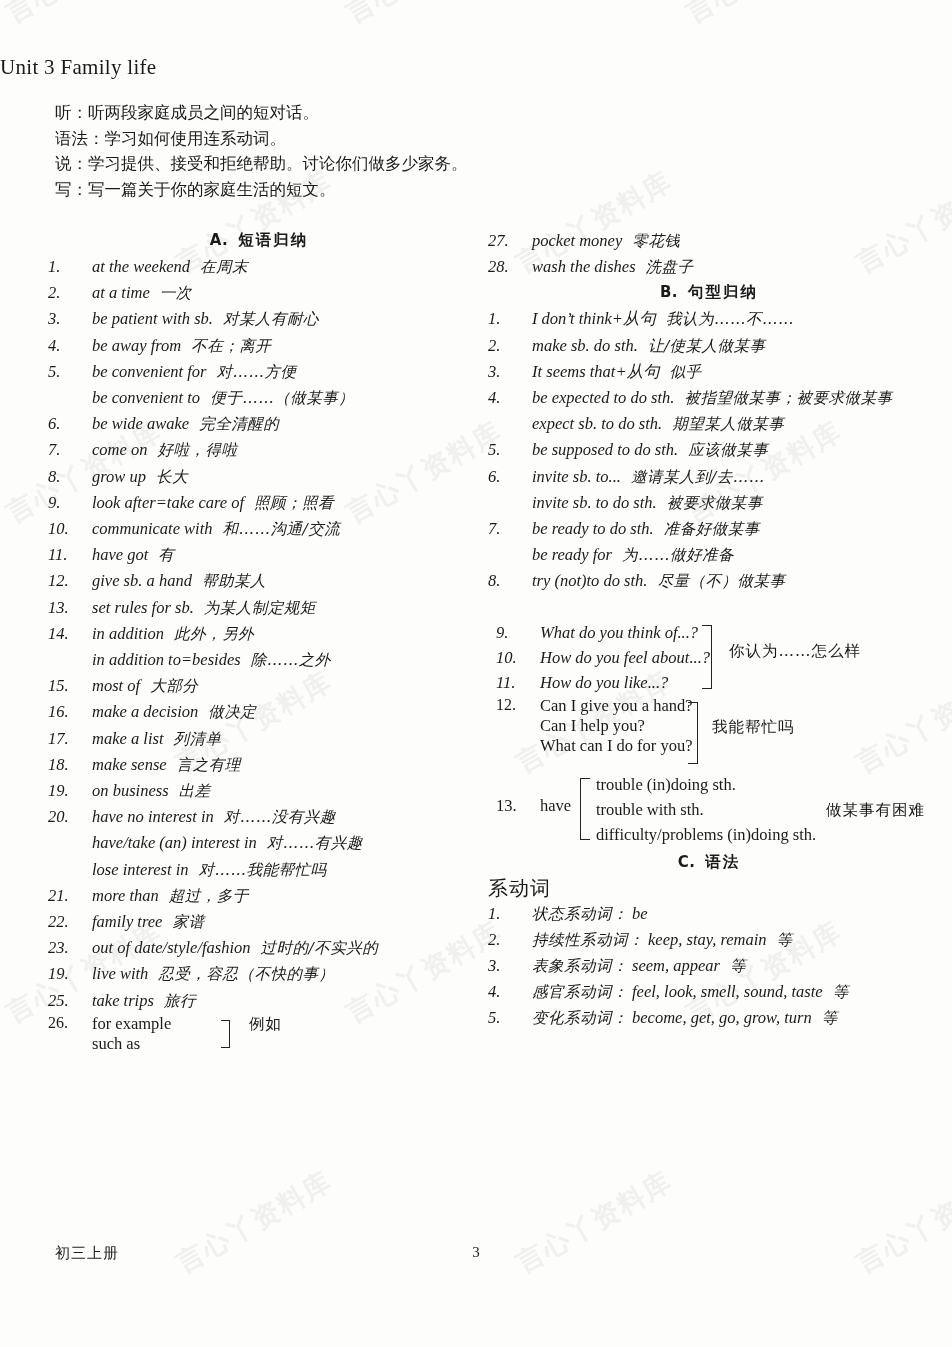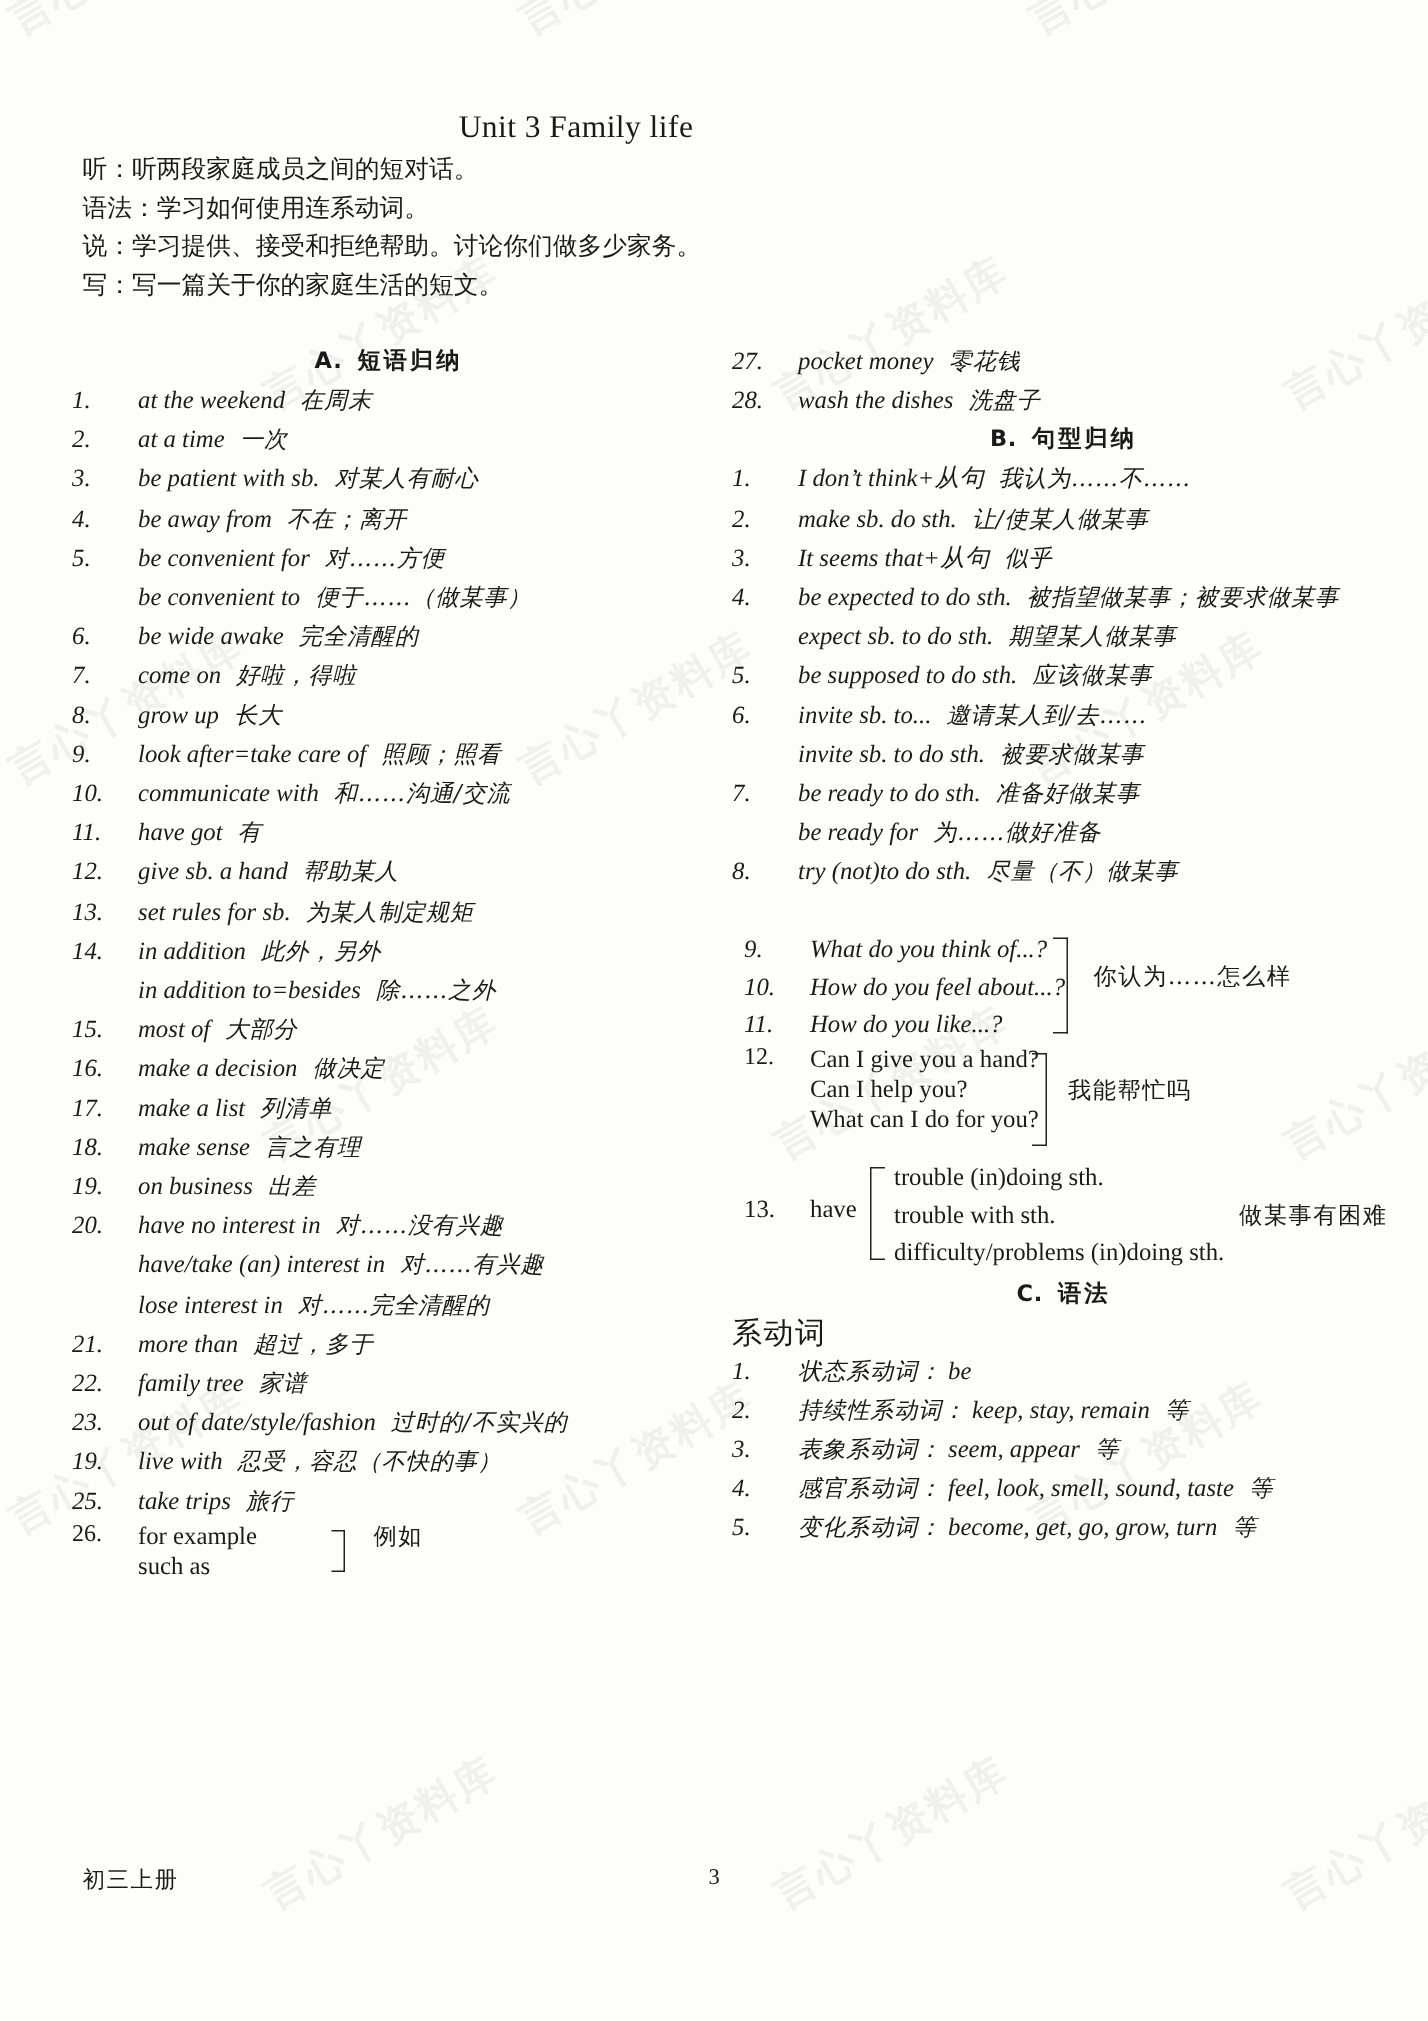--- a/index.html
+++ b/index.html
@@ -45,23 +45,23 @@
   #content {
     position: relative;
     z-index: 1;
     width: 952px;
     height: 1347px;
   }
 
   .doc-title {
     position: absolute;
     left: 0;
-    top: 72px;
+    top: 55px;
     width: 768px;
-    text-align: center;
+    text-align: left;
     font-size: 21px;
     letter-spacing: .3px;
   }
 
   .intro {
     position: absolute;
     left: 55px;
     top: 100px;
     width: 620px;
   }
@@ -229,21 +229,21 @@
           <li class="item"><span class="num">10.</span><span class="en">communicate with</span><span class="cn">和……沟通/交流</span></li>
           <li class="item"><span class="num">11.</span><span class="en">have got</span><span class="cn">有</span></li>
           <li class="item"><span class="num">12.</span><span class="en">give sb. a hand</span><span class="cn">帮助某人</span></li>
           <li class="item"><span class="num">13.</span><span class="en">set rules for sb.</span><span class="cn">为某人制定规矩</span></li>
           <li class="item"><span class="num">14.</span><span class="en">in addition</span><span class="cn">此外，另外</span><span class="sub"><span class="en">in addition to=besides</span><span class="cn">除……之外</span></span></li>
           <li class="item"><span class="num">15.</span><span class="en">most of</span><span class="cn">大部分</span></li>
           <li class="item"><span class="num">16.</span><span class="en">make a decision</span><span class="cn">做决定</span></li>
           <li class="item"><span class="num">17.</span><span class="en">make a list</span><span class="cn">列清单</span></li>
           <li class="item"><span class="num">18.</span><span class="en">make sense</span><span class="cn">言之有理</span></li>
           <li class="item"><span class="num">19.</span><span class="en">on business</span><span class="cn">出差</span></li>
-          <li class="item"><span class="num">20.</span><span class="en">have no interest in</span><span class="cn">对……没有兴趣</span><span class="sub"><span class="en">have/take (an) interest in</span><span class="cn">对……有兴趣</span></span><span class="sub"><span class="en">lose interest in</span><span class="cn">对……完全清醒的</span></span></li>
+          <li class="item"><span class="num">20.</span><span class="en">have no interest in</span><span class="cn">对……没有兴趣</span><span class="sub"><span class="en">have/take (an) interest in</span><span class="cn">对……有兴趣</span></span><span class="sub"><span class="en">lose interest in</span><span class="cn">对……我能帮忙吗</span></span></li>
           <li class="item"><span class="num">21.</span><span class="en">more than</span><span class="cn">超过，多于</span></li>
           <li class="item"><span class="num">22.</span><span class="en">family tree</span><span class="cn">家谱</span></li>
           <li class="item"><span class="num">23.</span><span class="en">out of date/style/fashion</span><span class="cn">过时的/不实兴的</span></li>
           <li class="item"><span class="num">19.</span><span class="en">live with</span><span class="cn">忍受，容忍（不快的事）</span></li>
           <li class="item"><span class="num">25.</span><span class="en">take trips</span><span class="cn">旅行</span></li>
         </ol>
 
       <div class="brace-group" id="phrase26" style="height:50px;">
         <div class="item" style="position:relative;padding-left:48px;">
           <span class="num" style="position:absolute;left:4px;top:0;">26.</span>

